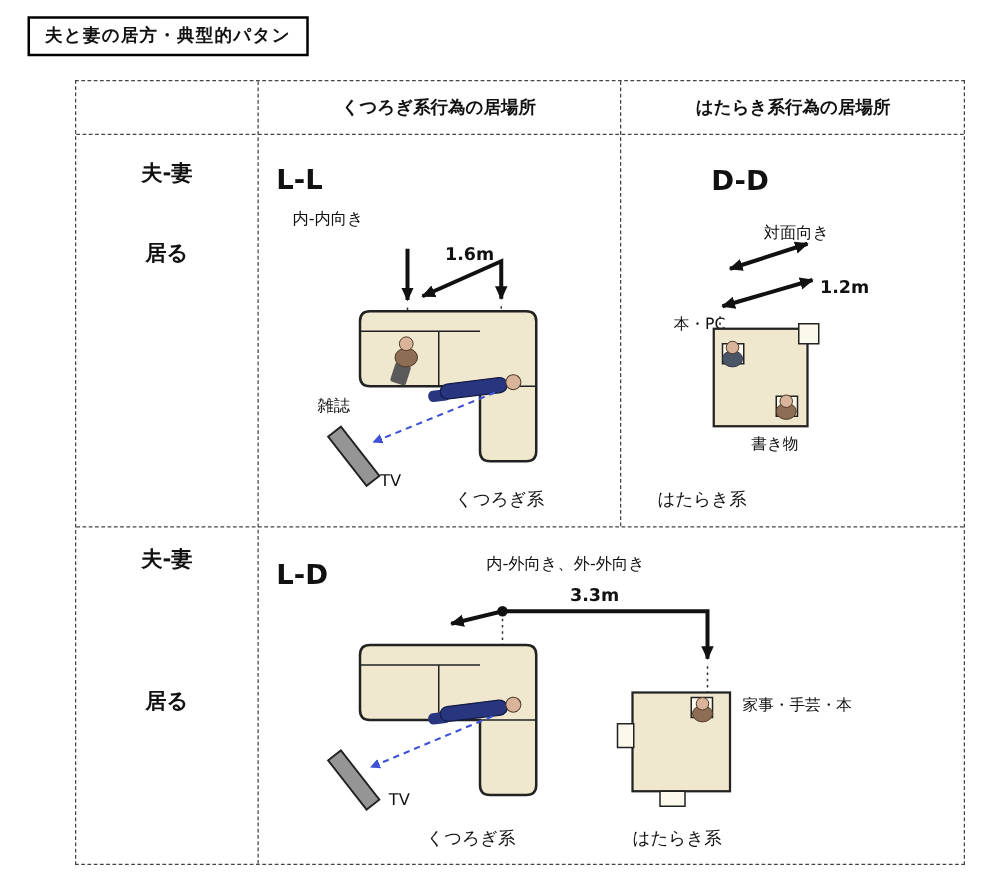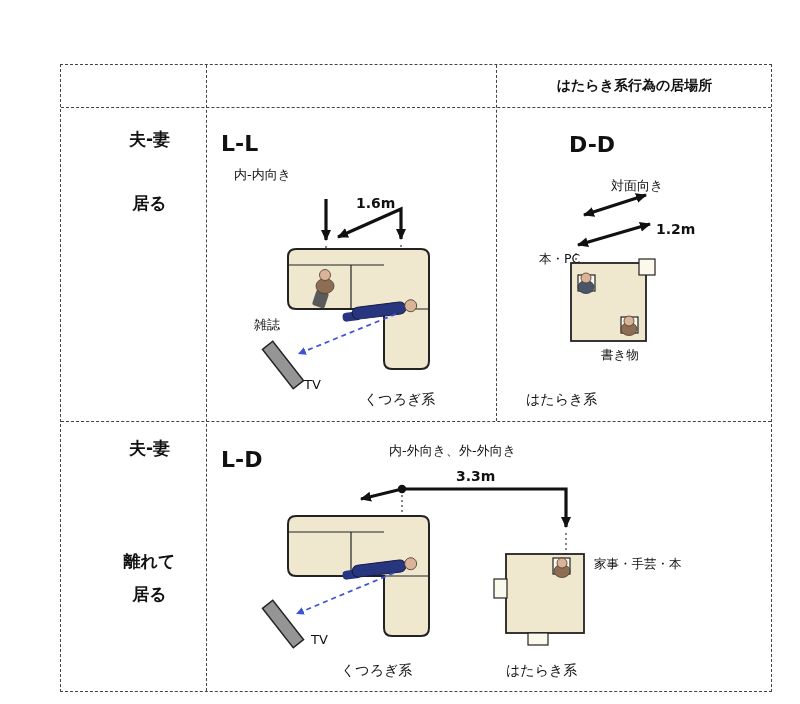--- a/index.html
+++ b/index.html
@@ -16,21 +16,21 @@
   .gline.h1 { left:0; top:42px;  width:100%; border-top:1.5px dashed #444; }
   .gline.h2 { left:0; top:356px; width:100%; border-top:1.5px dashed #444; }
   .gline.v1 { left:145px; top:0; height:100%; border-left:1.5px dashed #444; }
   .gline.v2 { left:435px; top:0; height:356px; border-left:1.5px dashed #444; }
 
   .hcell { position:absolute; top:0; height:42px; display:flex; align-items:center;
     justify-content:center; font-size:14px; font-weight:bold; }
   .hcell.relax { left:145px; width:290px; }
   .hcell.work  { left:435px; width:277px;text-align:right; }
 
-  .rlabel { position:absolute; left:16px; width:145px; text-align:center;
+  .rlabel { position:absolute; left:0; width:145px; text-align:center;
     font-weight:bold; font-size:17px; line-height:1.25; }
   .rlabel.r1 { top:42px;  height:314px; padding-top:22px; }
   .rlabel.r2 { top:356px; height:272px; padding-top:17px; }
   .rlabel.r1 .who { margin-bottom:38px; }
   .rlabel.r2 .who { margin-bottom:86px; }
   .rlabel.r1 .state { line-height:30px; }
   .rlabel.r2 .state { line-height:33px; }
 
   svg.diagram { position:absolute; display:block; overflow:visible; }
   svg.diagram.ll { left:145px; top:42px; }
@@ -47,37 +47,38 @@
   .arrow { stroke:#111; stroke-width:3.2; fill:none; }
   .dotted { stroke:#333; stroke-width:1.2; fill:none; stroke-dasharray:2 3; }
   .seam { stroke:#222; stroke-width:1.2; }
   .chair { fill:#fbf8ec; stroke:#222; stroke-width:1.2; }
 </style>
 </head>
 <body>
 
 <div class="page">
 
+  <div class="title-box">夫と妻の居方・典型的パタン</div>
 
   <div class="grid">
     <div class="gline h1"></div>
     <div class="gline h2"></div>
     <div class="gline v1"></div>
     <div class="gline v2"></div>
 
+    <div class="hcell relax">くつろぎ系行為の居場所</div>
     <div class="hcell work">はたらき系行為の居場所</div>
 
     <div class="rlabel r1">
       <div class="who">夫-妻</div>
       <div class="state">居る</div>
     </div>
 
     <div class="rlabel r2">
       <div class="who">夫-妻</div>
-      <div class="state">離れて</div>
       <div class="state">居る</div>
     </div>
 
     <svg class="diagram ll" width="290" height="314" viewBox="0 0 290 314">
       <defs>
         <marker id="mk-ll" markerWidth="13" markerHeight="11" refX="10" refY="5" orient="auto-start-reverse" markerUnits="userSpaceOnUse">
           <path d="M0,0 L11,5 L0,10 Z" fill="#111"></path>
         </marker>
         <marker id="mb-ll" markerWidth="10" markerHeight="9" refX="8" refY="4" orient="auto" markerUnits="userSpaceOnUse">
           <path d="M0,0 L8,4 L0,8 Z" fill="#3d52d5"></path>

